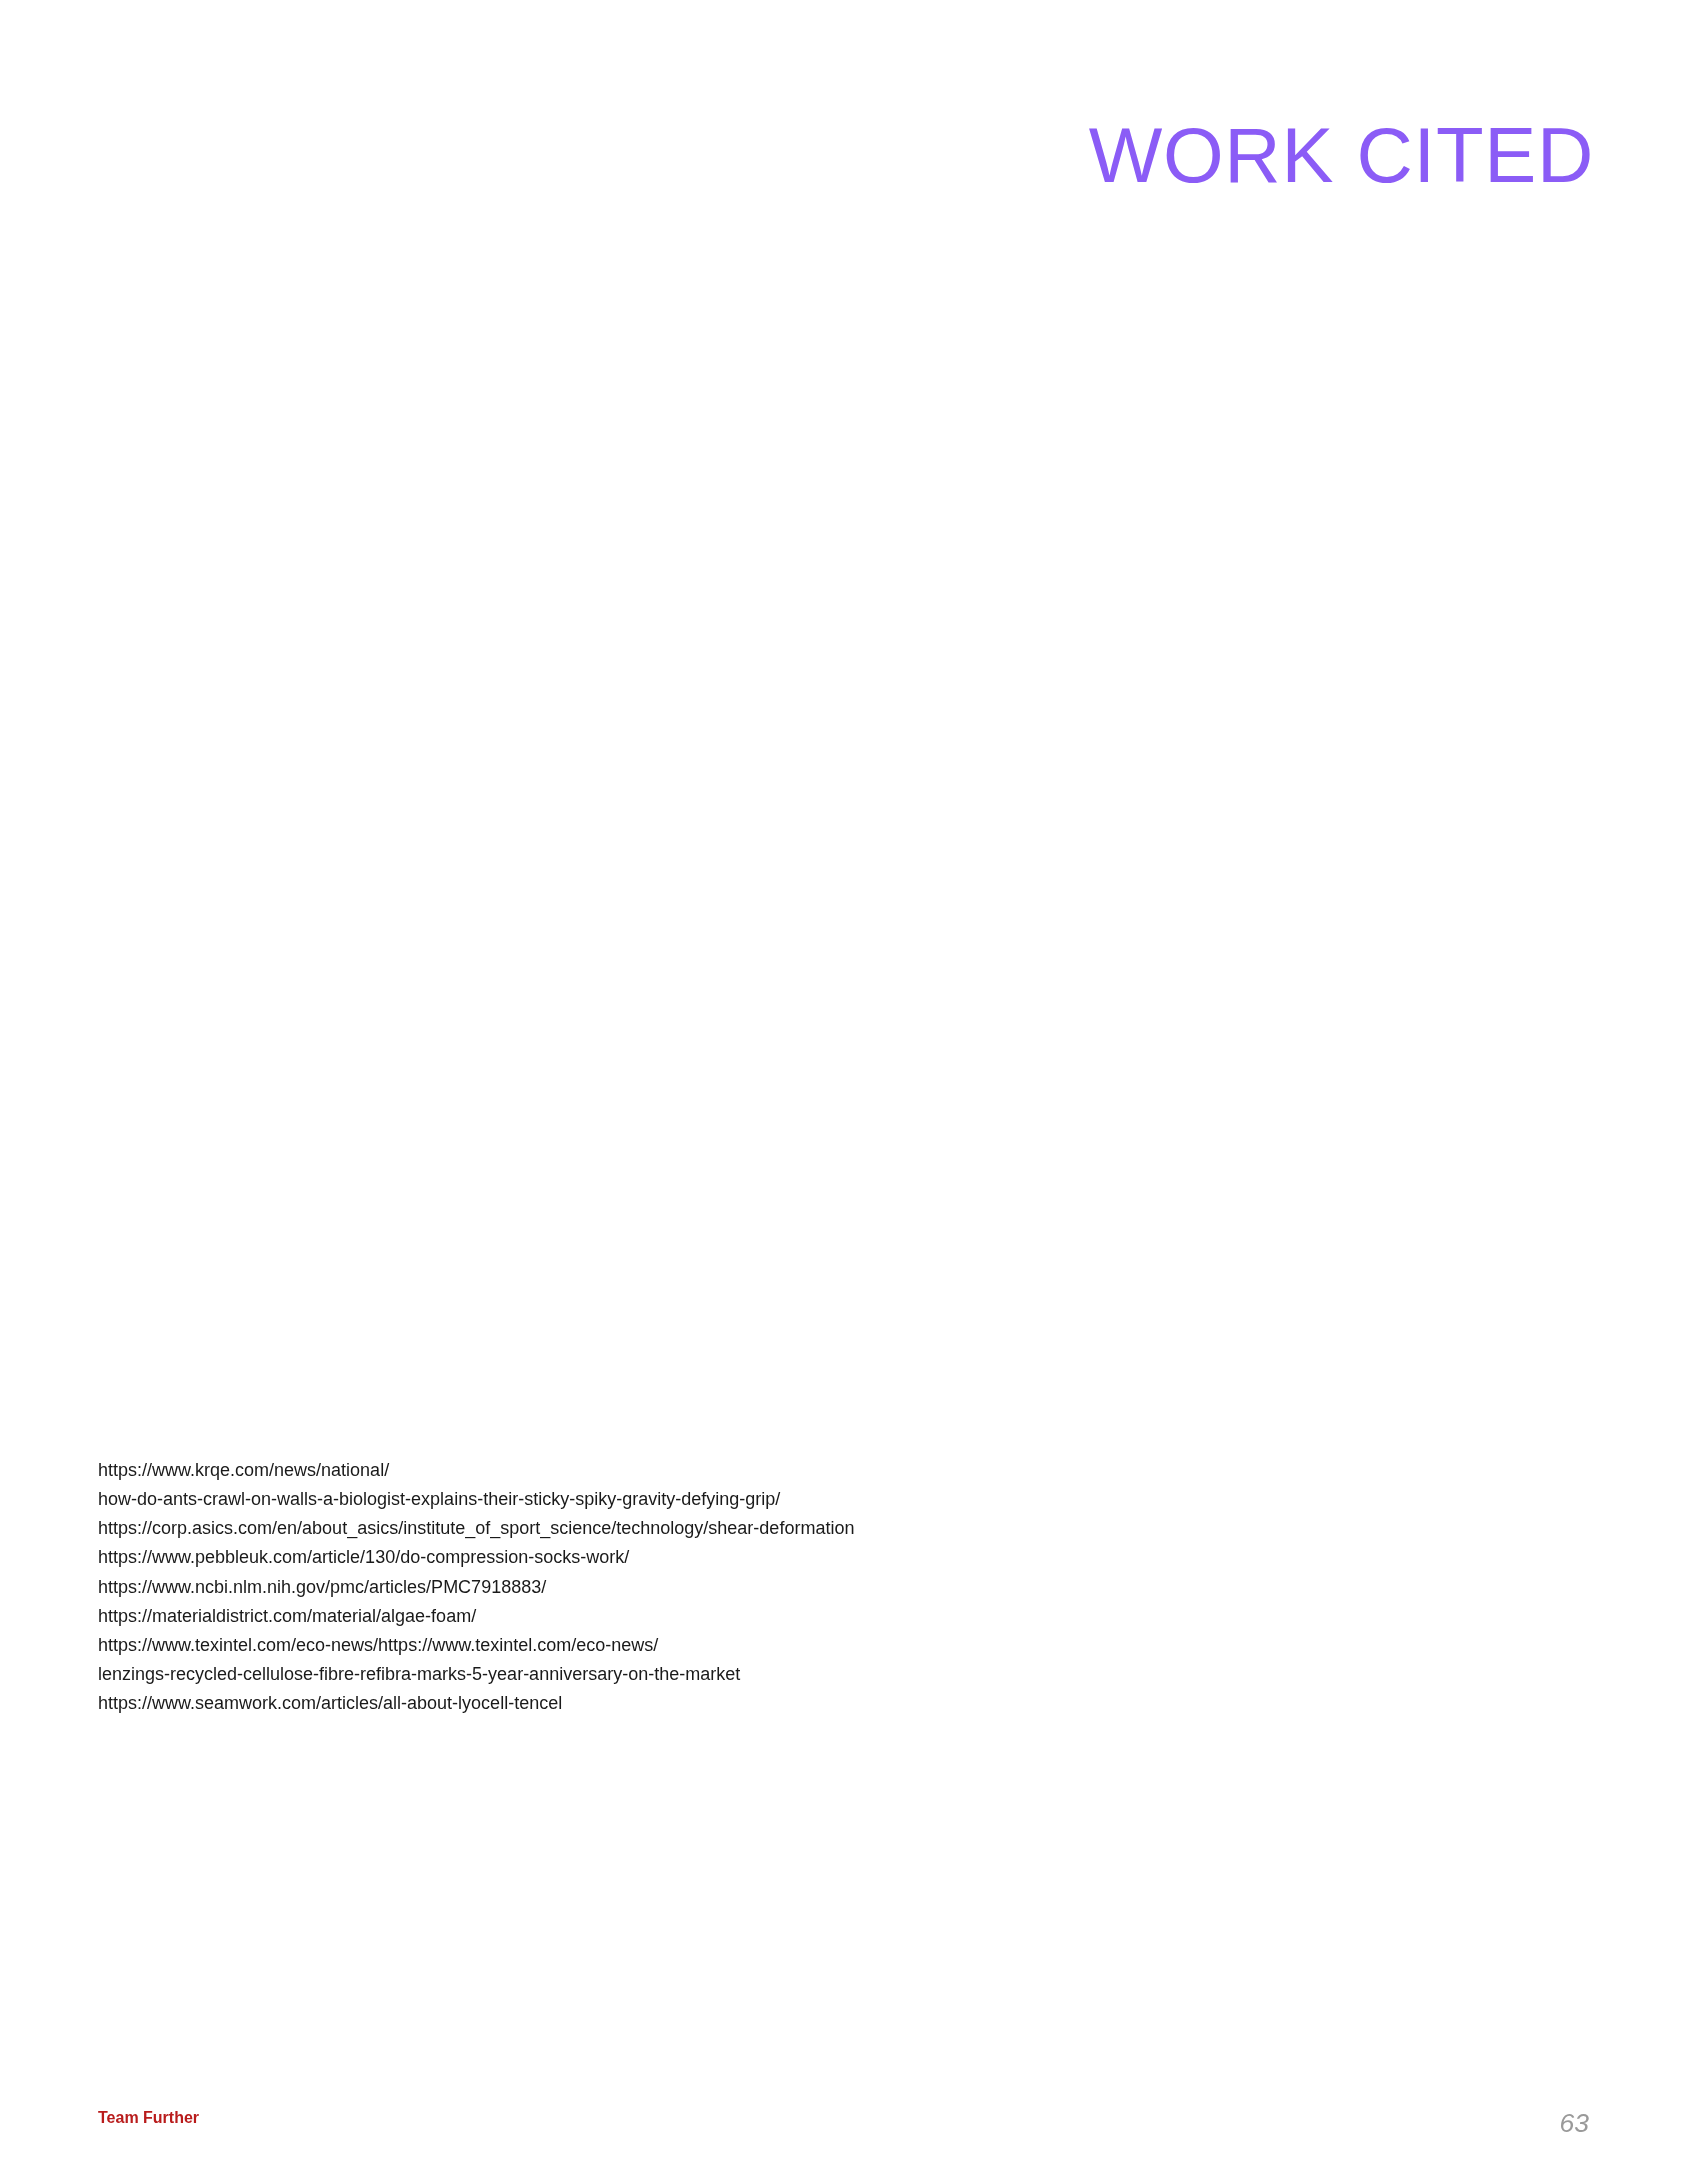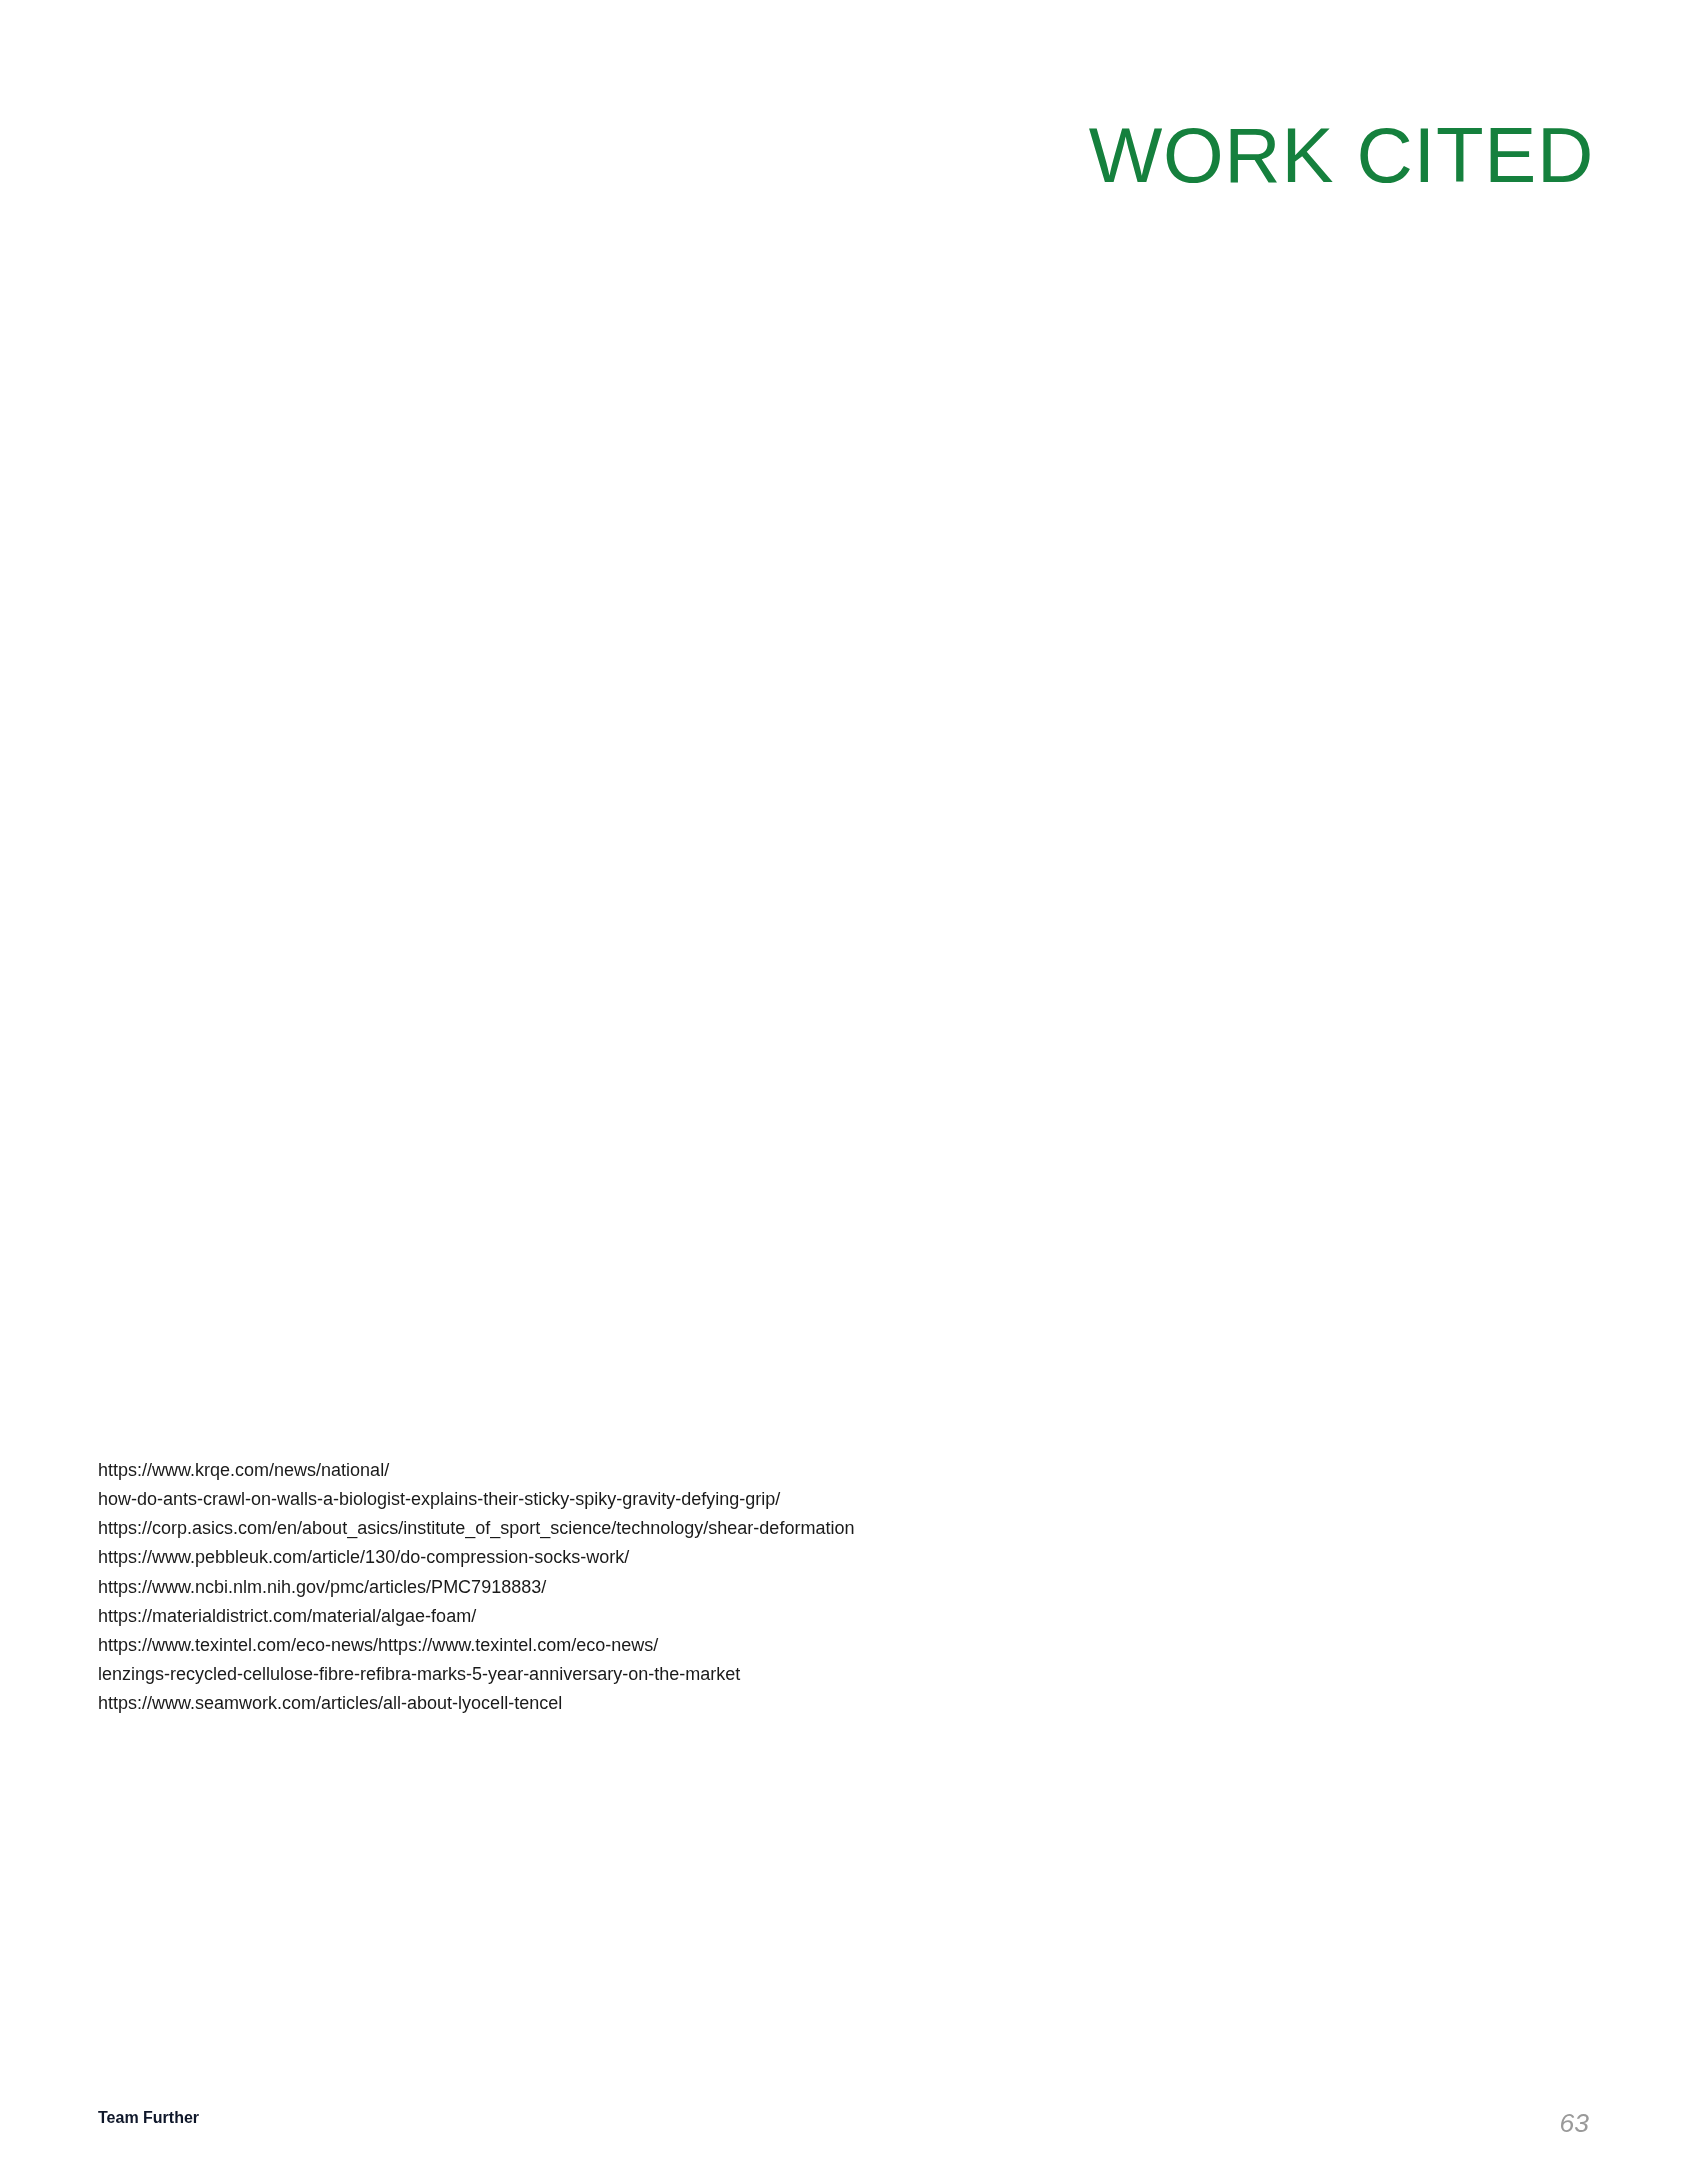--- a/index.html
+++ b/index.html
@@ -17,21 +17,21 @@
     overflow: hidden;
   }
   .page-title {
     position: absolute;
     top: 64px;
     right: 93px;
     font-size: 78px;
     font-weight: 400;
     letter-spacing: 0.7px;
     line-height: 1;
-    color: #15803d;
+    color: #8b5cf6;
     white-space: nowrap;
   }
   .citations {
     position: absolute;
     left: 98px;
     top: 1456px;
     width: 1456px;
     font-size: 18px;
     line-height: 1.62;
     color: #1a1a1a;
@@ -40,21 +40,21 @@
   .citations .cite {
     display: block;
     white-space: pre-wrap;
   }
   .footer-left {
     position: absolute;
     left: 98px;
     bottom: 56px;
     font-size: 16px;
     font-weight: bold;
-    color: #0f172a;
+    color: #b91c1c;
   }
   .footer-page-number {
     position: absolute;
     right: 98px;
     bottom: 44px;
     font-family: Liberation Sans, sans-serif;
     font-style: italic;
     font-size: 26.5px;
     color: #9a9a9a;
   }

